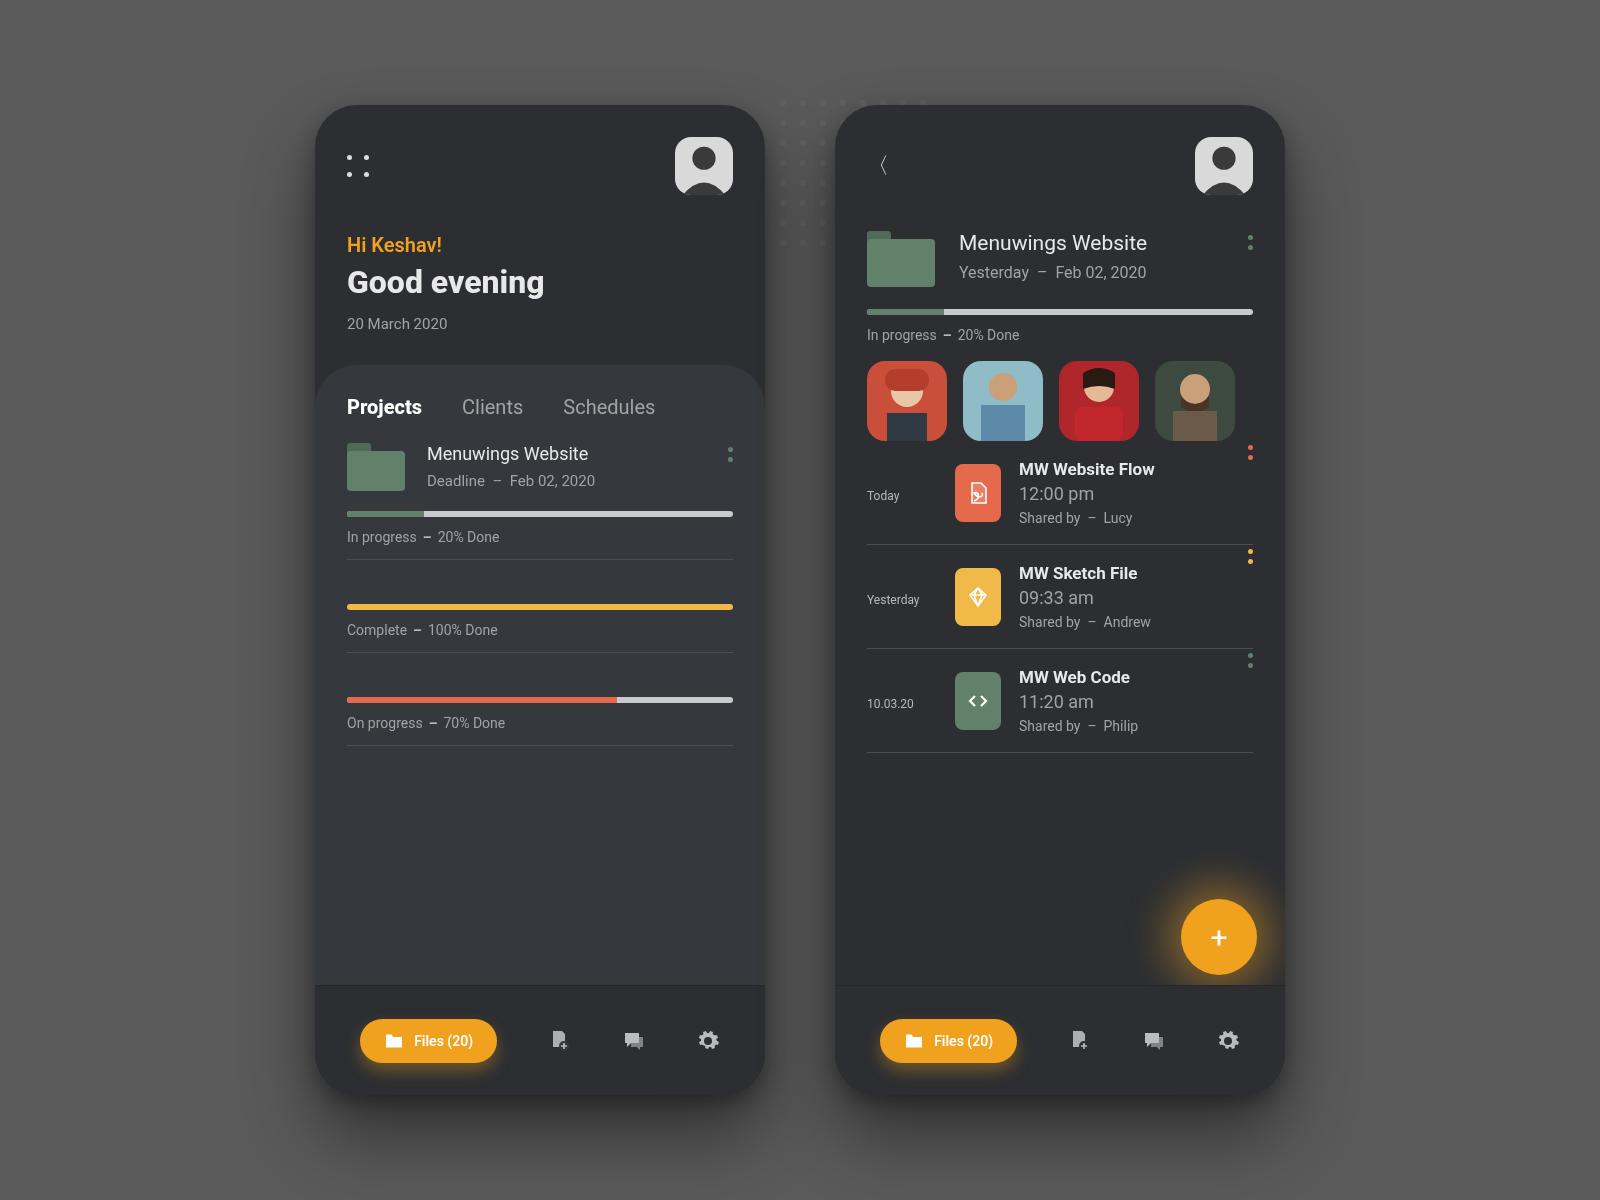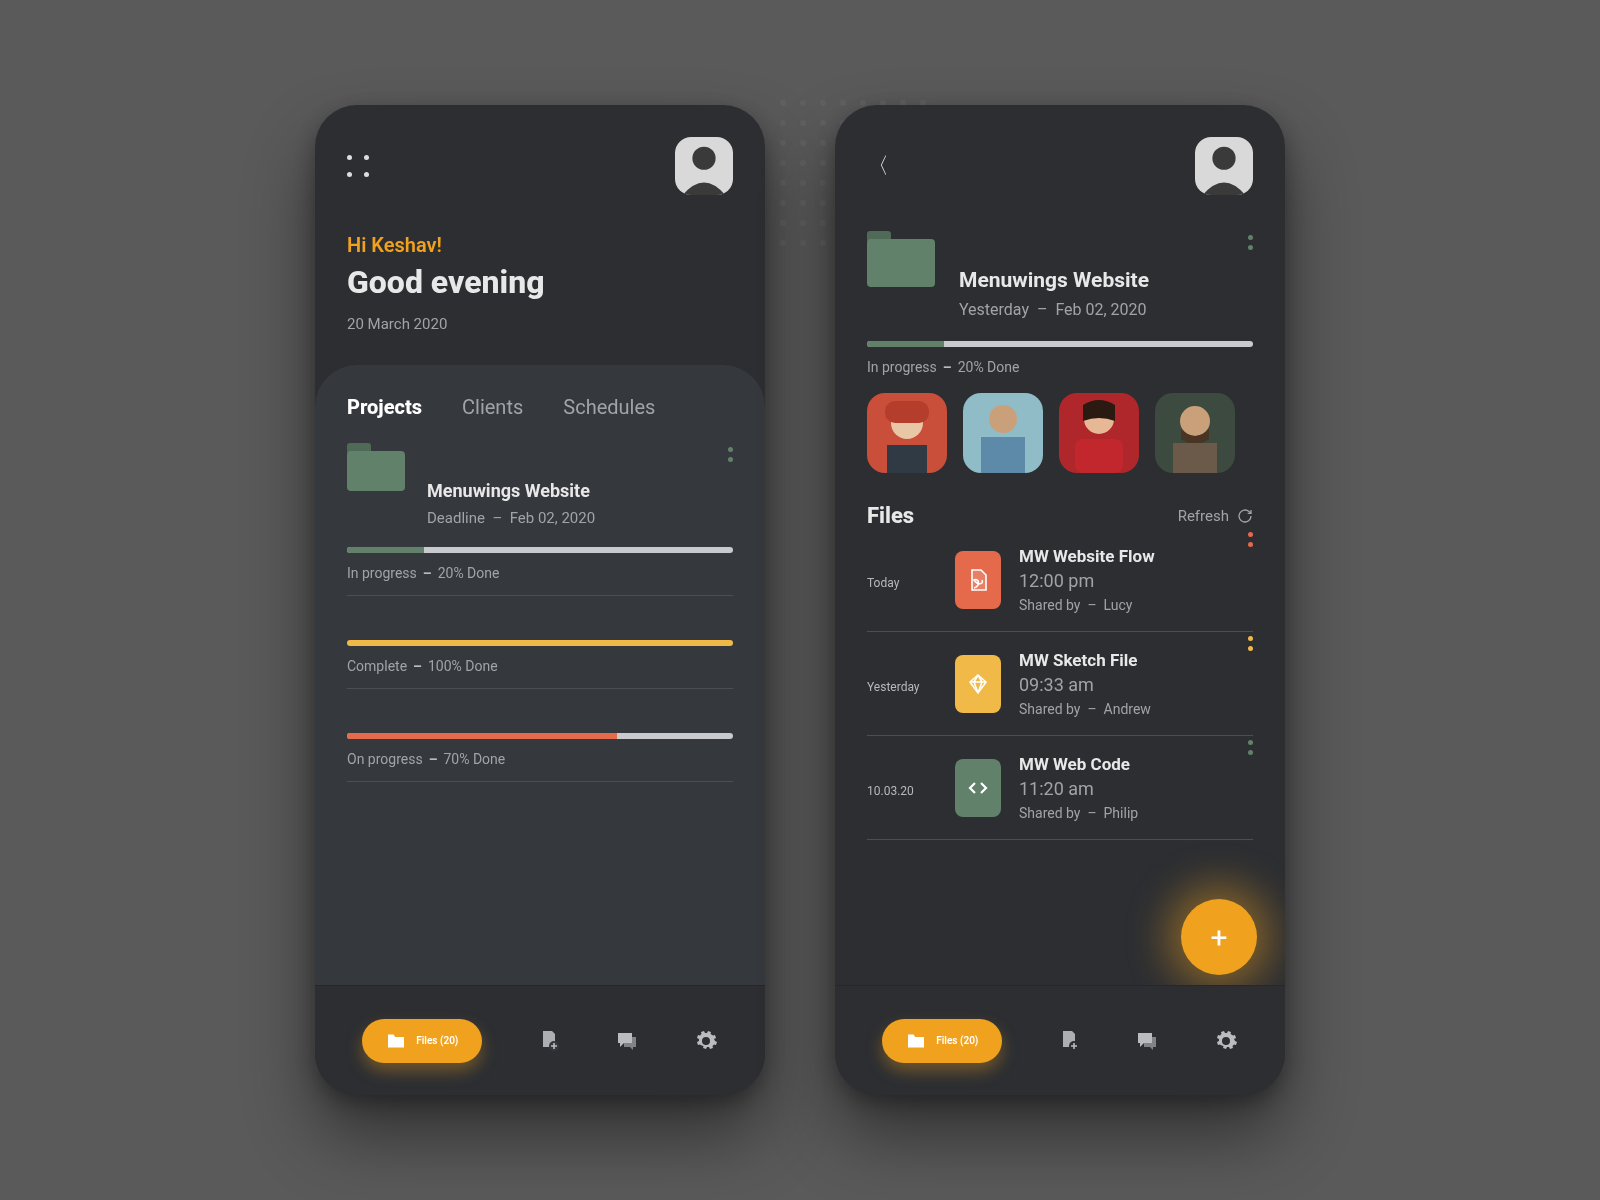--- a/index.html
+++ b/index.html
@@ -42,34 +42,34 @@
   .tabs .tab.active{color:#fff;font-weight:800;}
 
   .project{padding:24px 0 14px 0;border-bottom:1px solid var(--divider);}
   .prow{display:flex;align-items:flex-start;gap:22px;position:relative;}
   .folder{width:58px;height:48px;position:relative;}
   .folder .tab{position:absolute;top:0;left:0;width:24px;height:10px;border-radius:3px 3px 0 0;}
   .folder .body{position:absolute;top:8px;left:0;right:0;bottom:0;border-radius:4px;}
   .folder.green .tab{background:#4f6b58}.folder.green .body{background:var(--green);}
   .folder.yellow .tab{background:#d9a63e}.folder.yellow .body{background:var(--yellow);}
   .folder.orange .tab{background:#c95a3f}.folder.orange .body{background:var(--orange);}
-  .pinfo .name{font-size:18px;font-weight:700;margin-top:37px;}
+  .pinfo .name{font-size:18px;font-weight:400;}
   .pinfo .dl{font-size:15px;color:var(--muted);margin-top:8px;}
   .pdots{position:absolute;right:0;top:4px;display:flex;flex-direction:column;gap:5px;}
   .pdots i{width:5px;height:5px;border-radius:50%;background:var(--green);}
   .pdots.yellow i{background:var(--yellow);} .pdots.orange i{background:var(--orange);}
   .progress{height:6px;border-radius:4px;background:#c9cacd;margin-top:20px;overflow:hidden;}
   .progress .bar{height:100%;}
   .progress .bar.green{background:var(--green);} .progress .bar.yellow{background:var(--yellow);} .progress .bar.orange{background:var(--orange);}
   .status{font-size:14px;color:var(--muted);margin-top:12px;}
   .status .dash{color:#bbb;margin:0 6px;font-weight:700;}
 
   
   .bottomnav{position:absolute;bottom:0;left:0;right:0;height:110px;background:var(--card);display:flex;align-items:center;justify-content:space-around;padding:0 20px;border-top:1px solid rgba(0,0,0,.15);}
-  .nav-pill{background:var(--accent);color:#fff;display:flex;align-items:center;gap:10px;padding:14px 24px;border-radius:999px;font-size:10px;font-weight:600;box-shadow:0 8px 16px rgba(240,161,30,.35);}
+  .nav-pill{background:var(--accent);color:#fff;display:flex;align-items:center;gap:10px;padding:14px 24px;border-radius:999px;font-size:14px;font-weight:600;box-shadow:0 8px 16px rgba(240,161,30,.35);}
   .nav-pill svg{width:20px;height:16px;}
   .nav-ico{color:#babcc0;cursor:pointer;}
   .nav-ico svg{width:24px;height:24px;display:block;}
 
   
   .back{color:#ddd;font-size:22px;cursor:pointer;font-weight:300;}
   .projhead{display:flex;gap:24px;margin-top:36px;align-items:flex-start;position:relative;}
   .projhead .folder{width:68px;height:56px;}
   .progress2{height:6px;border-radius:4px;background:#c9cacd;margin-top:22px;overflow:hidden;}
   .progress2 .bar{height:100%;background:var(--green);}
@@ -308,30 +308,20 @@
               <rect x="16" y="46" width="48" height="34" rx="8" fill="#c1272d"></rect>
             </svg></div>
         <div class="member"><svg viewBox="0 0 80 80">
               <rect width="80" height="80" fill="#3c4a3f"></rect>
               <circle cx="40" cy="28" r="15" fill="#caa07a"></circle>
               <path d="M26 36q14 14 28 0v10q-14 10-28 0z" fill="#4a3424"></path>
               <rect x="18" y="50" width="44" height="30" fill="#6b5a4a"></rect>
             </svg></div>
       </div>
 
-      <div class="sectionhead" style="margin-top:30px;">
-        <h3>Files</h3>
-        <div class="act">
-            <span>Refresh</span>
-          <svg width="16" height="16" viewBox="0 0 24 24" fill="none" stroke="#a1a3a7" stroke-width="2">
-              <path d="M21 12a9 9 0 11-3-6.7L21 8"></path>
-              <path d="M21 3v5h-5"></path>
-            </svg>
-        </div>
-      </div>
 
       <div id="files-list">
           <div class="file">
     <div class="day">Today</div>
     <div class="ficon" style="background:#e46a4b">
               <svg viewBox="0 0 24 24" fill="none" stroke="#fff" stroke-width="1.6">
                 <path d="M6 2h9l5 5v15H6z" fill="rgba(255,255,255,.15)"></path>
                 <path d="M8 20c6-2 6-10 0-8 4 6 10 4 8 0"></path>
               </svg>
             </div>

